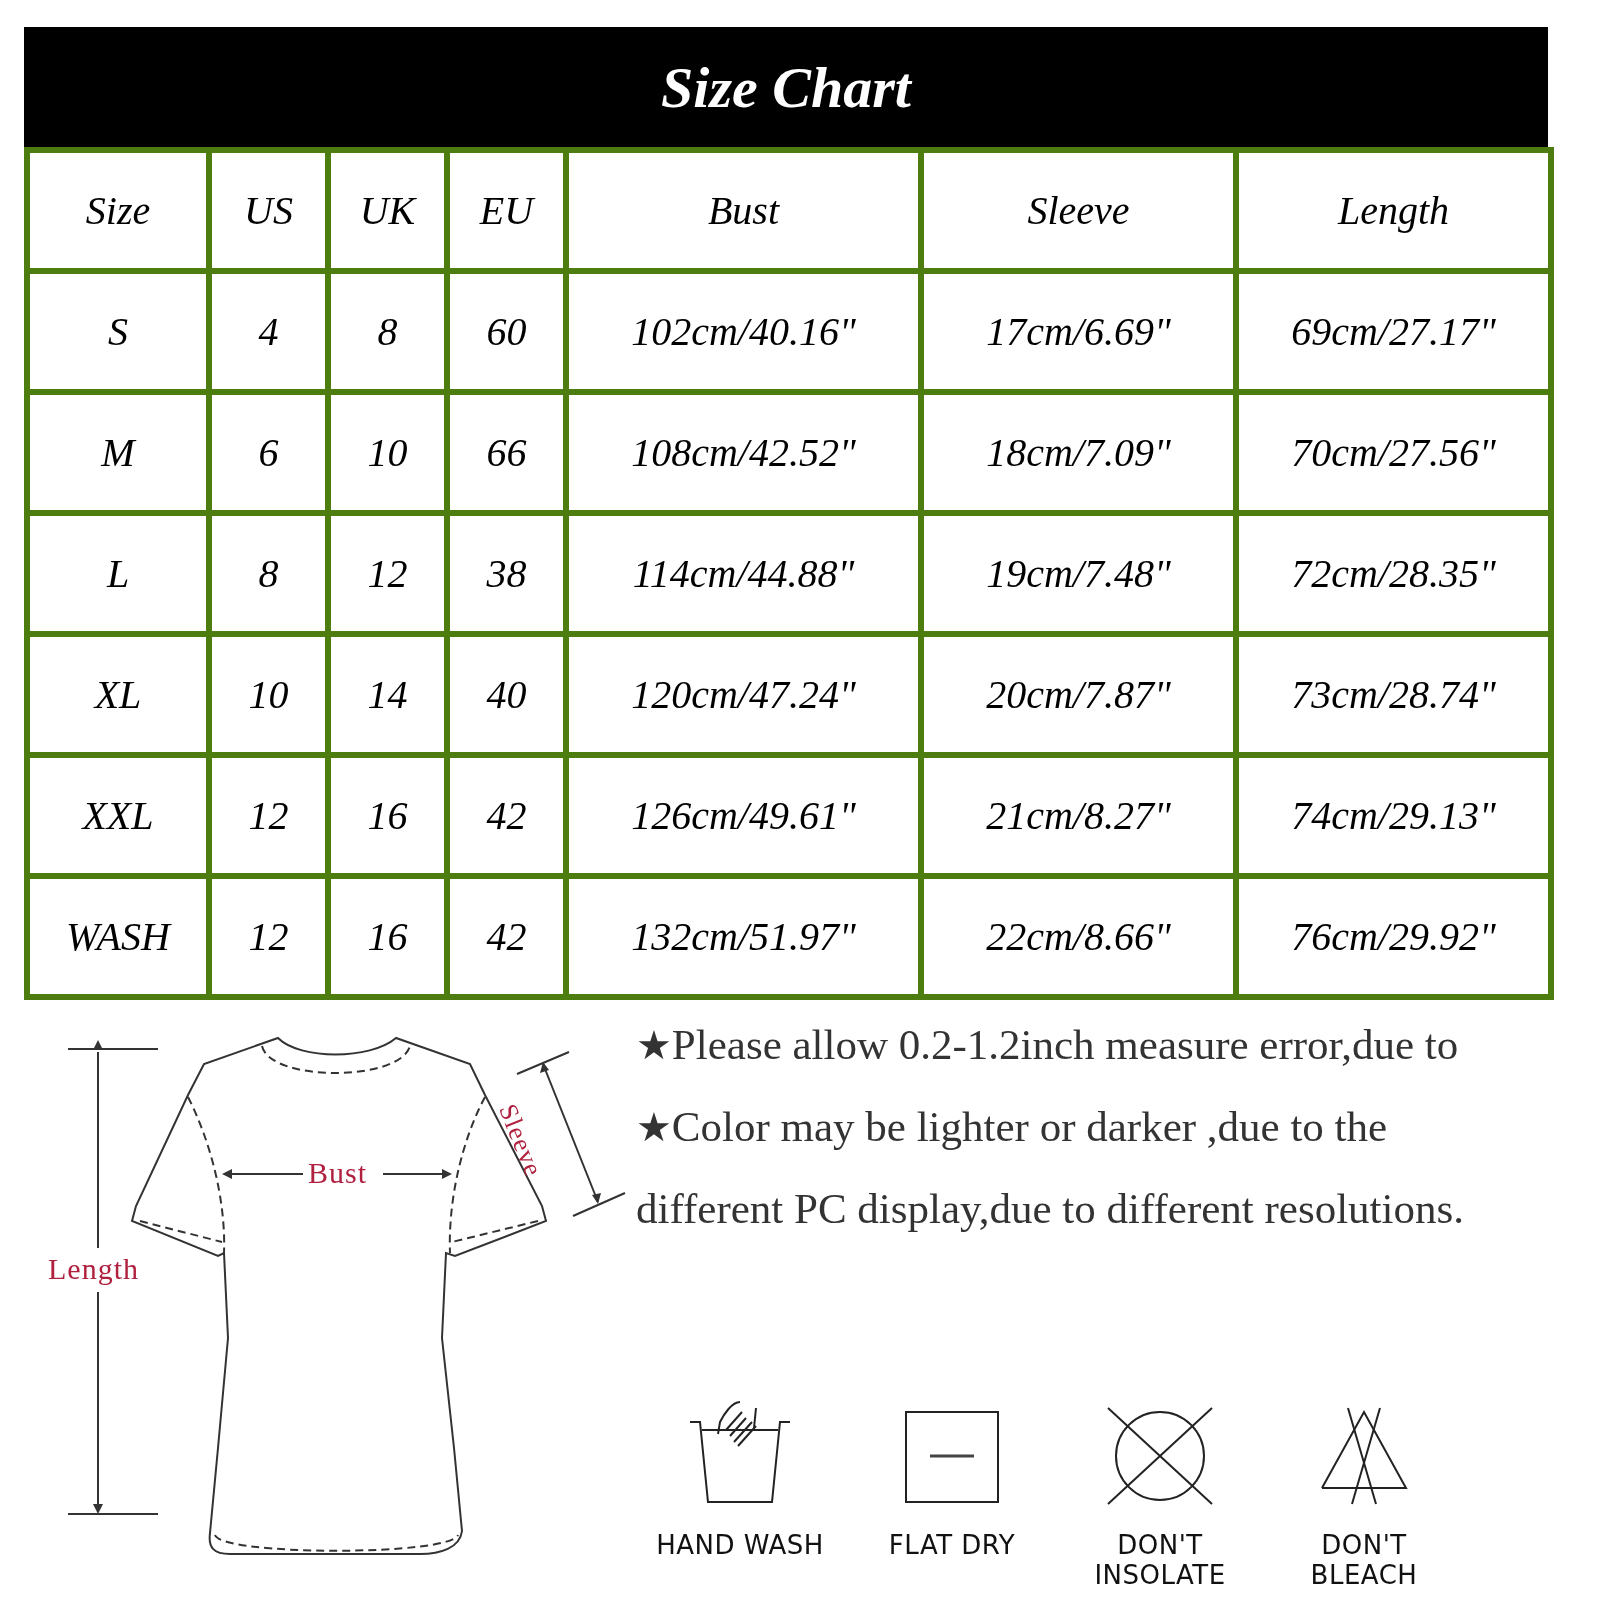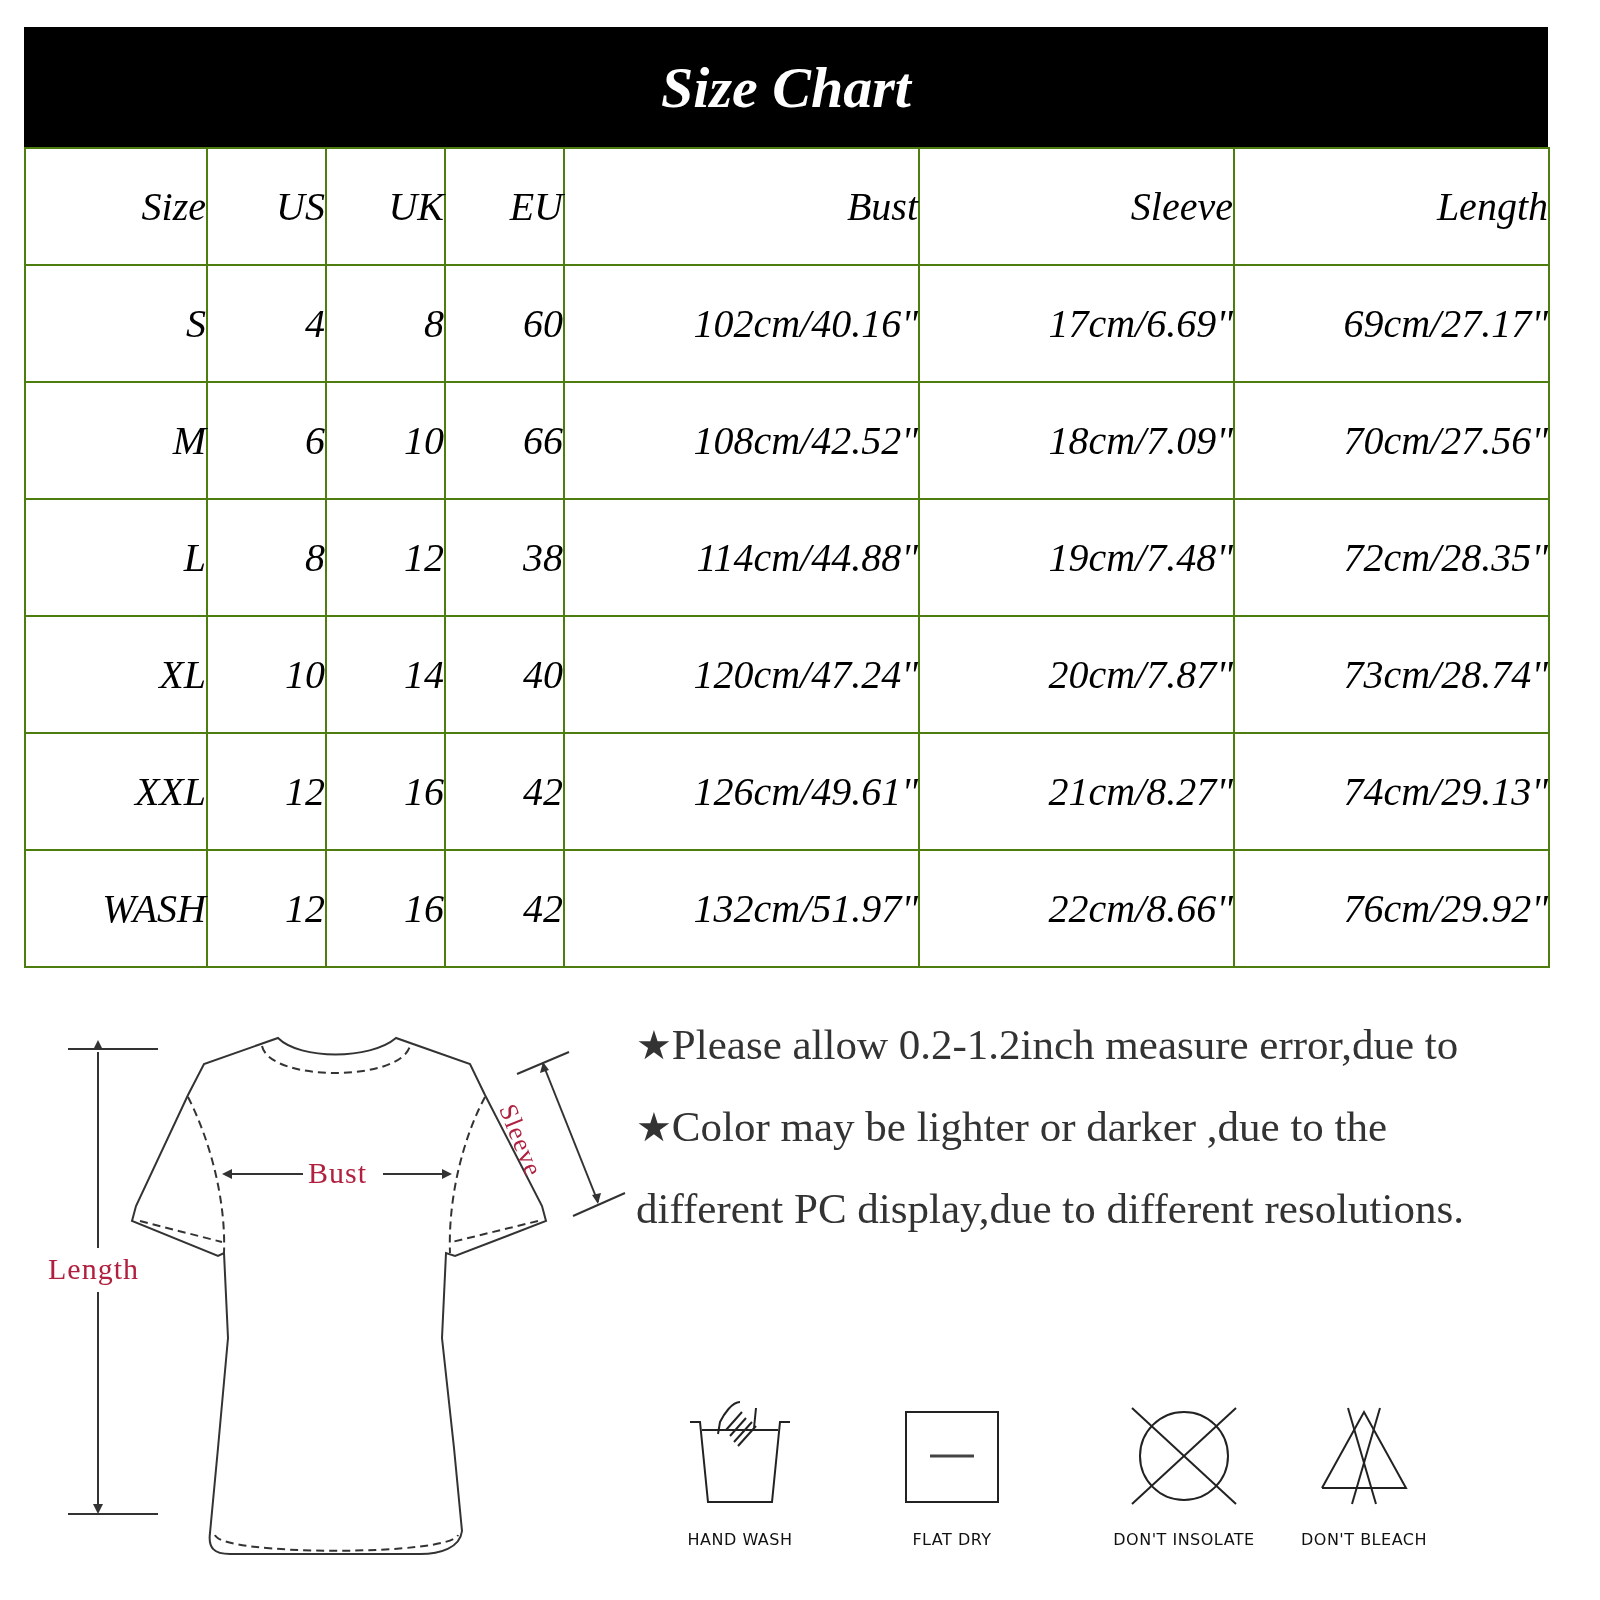--- a/index.html
+++ b/index.html
@@ -6,36 +6,36 @@
     body { width: 1600px; height: 1600px; position: relative; overflow: hidden;
            font-family: "Liberation Serif", "DejaVu Serif", serif; color: #000; }
 
     .chart { position: absolute; left: 24px; top: 27px; width: 1524px; font-style: italic; }
     .title-bar { height: 120px; background: #000; color: #fff; display: flex;
                  align-items: center; justify-content: center; }
     .title-bar span { font-size: 58px; font-weight: bold; letter-spacing: 0px; }
 
     table.size-table { border-collapse: collapse; width: 1524px; table-layout: fixed; }
     table.size-table td, table.size-table th {
-      border: 2px solid #4d7c0f; height: 115px; text-align: right; vertical-align: middle;
+      border: 6px solid #4d7c0f; height: 115px; text-align: center; vertical-align: middle;
       font-weight: normal; font-size: 40px; padding: 0; }
     table.size-table th { font-size: 40px; }
 
     .diagram { position: absolute; left: 0; top: 1000px; width: 630px; height: 560px; }
     .diagram svg { position: absolute; left: 0; top: 0; }
 
     .notes { position: absolute; left: 636px; top: 1004px; width: 960px; color: #333; }
     .notes p { margin: 0; font-size: 43px; line-height: 82px; white-space: nowrap; }
     .notes .star { font-family: "DejaVu Sans", sans-serif; font-size: 40px; color: #333; }
 
     .care { position: absolute; left: 640px; top: 1400px; width: 960px; height: 200px; }
     .care-item { position: absolute; top: 0; width: 200px; height: 200px; text-align: center; }
     .care-item svg { display: block; margin: 0 auto; }
     .care-label { position: absolute; left: 0; right: 0; top: 130px; font-family: "DejaVu Sans", sans-serif;
-                  font-size: 16px; color: #111; letter-spacing: 0.5px; }
+                  font-size: 26px; color: #111; letter-spacing: 0.5px; }
   </style>
 </head>
 <body>
 
 <div class="chart">
   <div class="title-bar">
     <span>Size Chart</span>
   </div>
   <table class="size-table">
     <colgroup>
@@ -178,21 +178,21 @@
   </div>
   <div class="care-item" style="left:212px;">
     <svg width="120" height="110" viewBox="0 0 120 110">
       <g fill="none" stroke="#222" stroke-width="2">
         <rect x="14" y="12" width="92" height="90"></rect>
         <line x1="38" y1="56" x2="82" y2="56" stroke="#444" stroke-width="3"></line>
       </g>
     </svg>
     <div class="care-label">FLAT  DRY</div>
   </div>
-  <div class="care-item" style="left:444px;">
+  <div class="care-item" style="left:420px;">
     <svg width="120" height="110" viewBox="0 0 120 110">
       <g fill="none" stroke="#222" stroke-width="2">
         <circle cx="60" cy="56" r="44"></circle>
         <line x1="8" y1="8" x2="112" y2="104"></line>
         <line x1="112" y1="8" x2="8" y2="104"></line>
       </g>
     </svg>
     <div class="care-label">DON'T INSOLATE</div>
   </div>
   <div class="care-item" style="left:624px;">

